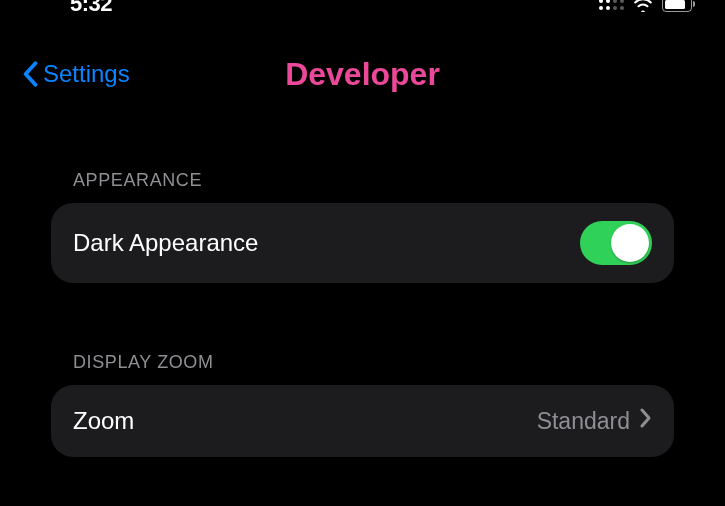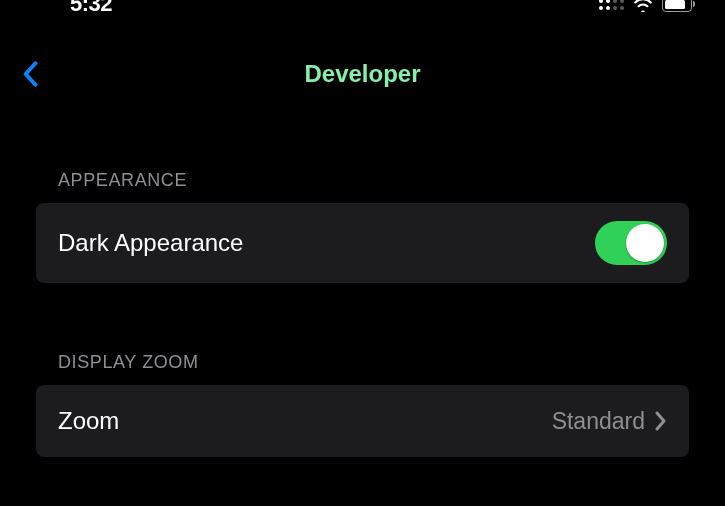--- a/index.html
+++ b/index.html
@@ -103,59 +103,58 @@
       position: absolute;
       left: 22px;
     }
     .back-chevron svg {
       display: block;
     }
     .nav-title {
       position: absolute;
       left: 50%;
       transform: translateX(-50%);
-      font-size: 24px;
+      font-size: 32px;
       font-weight: 600;
-      color: #86efac;
+      color: #ec4899;
     }
 
     
     .section {
       margin-top: 68px;
-      padding: 0 36px;
+      padding: 0 51px;
     }
     .section.tight {
       margin-top: 69px;
     }
     .section-header {
       text-transform: uppercase;
       color: #8e8e93;
       font-size: 18px;
       letter-spacing: 0.6px;
       margin-left: 22px;
       margin-bottom: 12px;
       font-weight: 400;
     }
     .row {
       background: #1c1c1e;
-      border-radius: 8px;
+      border-radius: 22px;
       display: flex;
       align-items: center;
       justify-content: space-between;
       padding: 18px 22px;
       min-height: 72px;
     }
     .row-label {
       font-size: 24px;
       color: #ffffff;
       font-weight: 400;
     }
     .row-value {
       display: flex;
-      align-items: center;
       gap: 10px;
     }
     .row-value-text {
       color: #8e8e93;
       font-size: 23px;
       font-weight: 400;
     }
     .disclosure-icon svg {
       display: block;
     }
@@ -212,20 +211,21 @@
   </div>
 </div>
 
 <div class="nav-bar">
   <div class="back-button">
     <span class="back-chevron">
       <svg width="16" height="26" viewBox="0 0 14 24">
         <polyline points="12,2 3,12 12,22" fill="none" stroke="#0a84ff" stroke-width="3.5" stroke-linecap="round" stroke-linejoin="round"></polyline>
       </svg>
     </span>
+    <span>Settings</span>
   </div>
   <div class="nav-title">Developer</div>
 </div>
 
 <div class="section">
   <div class="section-header">Appearance</div>
   <div class="row">
     <span class="row-label">Dark Appearance</span>
     <div class="toggle">
       <div class="toggle-knob"></div>

